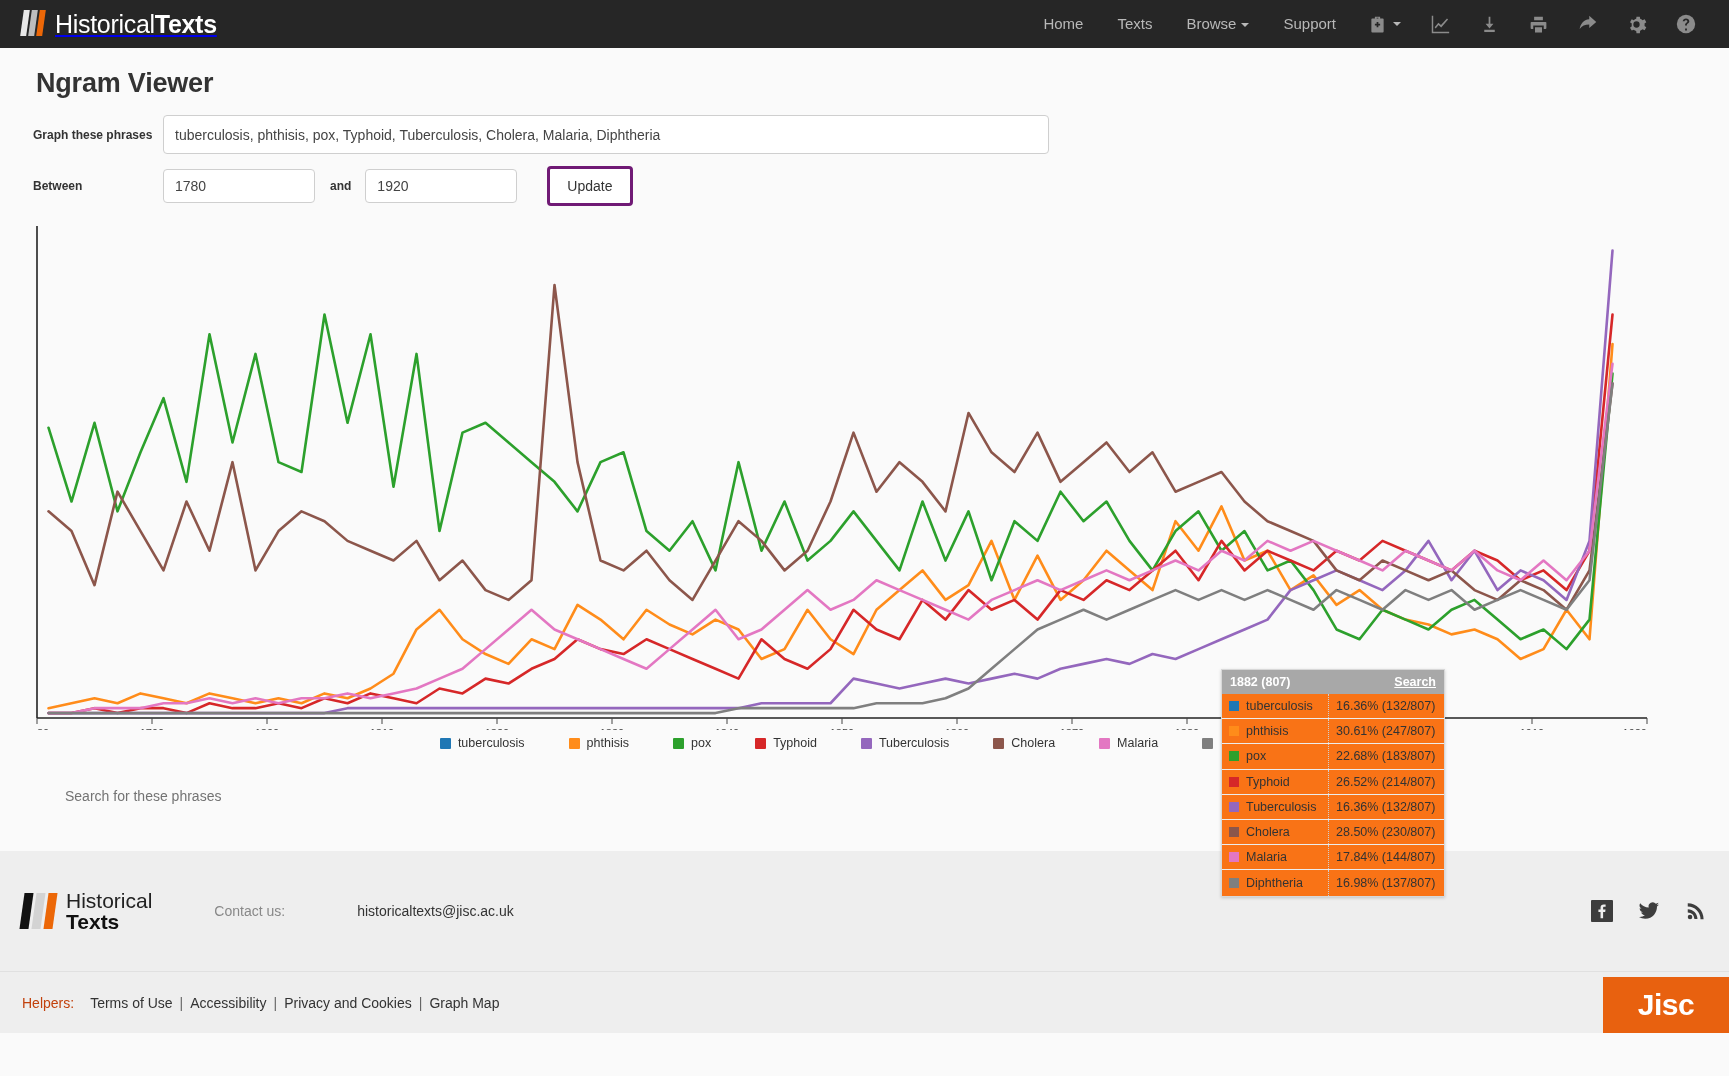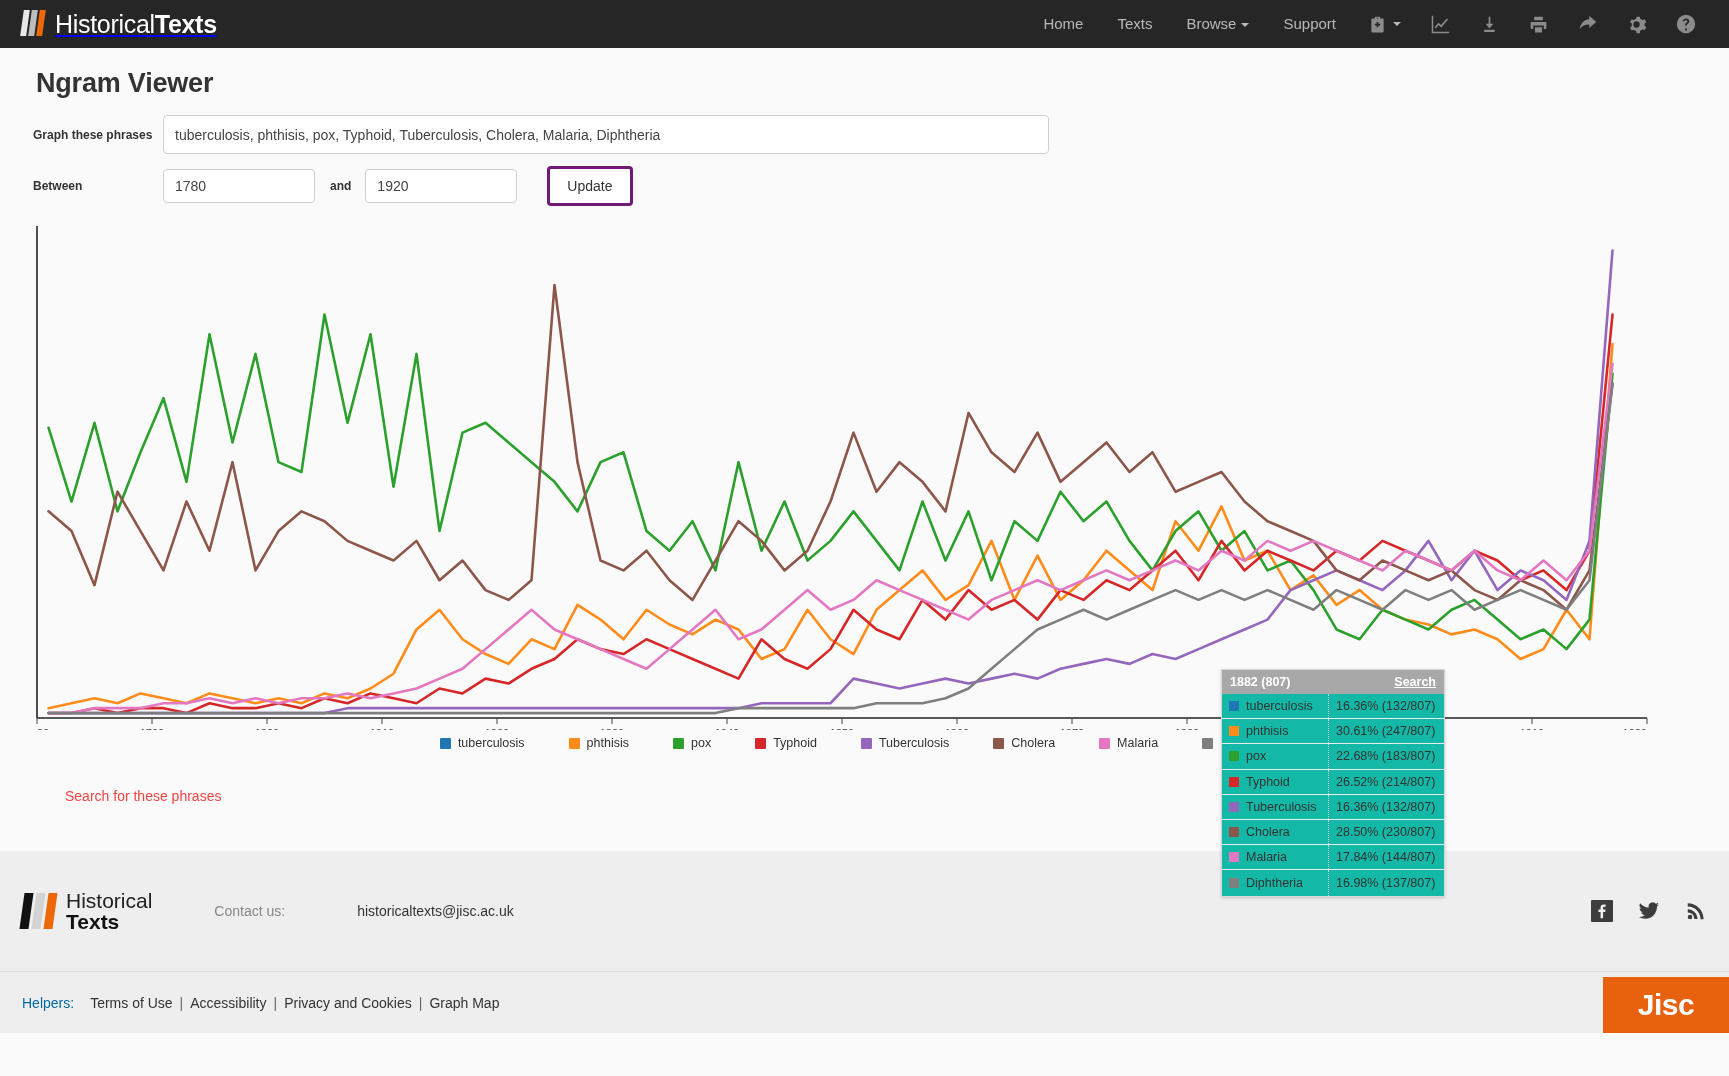--- a/index.html
+++ b/index.html
@@ -68,60 +68,60 @@
     display:flex; justify-content:center; align-items:center; gap:0;
     margin-top:6px;
   }
   .legend-item { display:flex; align-items:center; margin:0 22px; }
   .legend-swatch { width:11px;height:11px; margin-right:7px; border-radius:1px; }
   .legend-label { font-size:12.5px; color:#333; }
 
   
   .tooltip {
     position:absolute; left:1221px; top:449px; width:224px;
-    background:#14b8a6; border:1px solid #d8d8d8;
+    background:#f97316; border:1px solid #d8d8d8;
     box-shadow:0 1px 3px rgba(0,0,0,.18);
     font-size:12.5px; z-index:10;
   }
   .tt-head {
     background:#a8a8a8; color:#fff; font-weight:700; font-size:12.5px;
     padding:5px 8px; display:flex; justify-content:space-between; align-items:center;
   }
   .tt-search { color:#fff; text-decoration:underline; font-weight:700; }
   .tt-row { display:flex; align-items:center; border-bottom:1px solid #ececec; height:25.2px; }
   .tt-row:last-child { border-bottom:none; }
   .tt-left { display:flex; align-items:center; width:107px; padding-left:7px;
              border-right:1px dotted #d0d0d0; height:100%; }
   .tt-sw { width:10px;height:10px;margin-right:7px;flex:none; }
   .tt-name { color:#333; font-size:12.5px; white-space:nowrap; }
   .tt-val { padding-left:7px; color:#333; font-size:12.5px; white-space:nowrap; }
 
   .search-phrases {
     display:inline-block; margin:38px 0 0 65px;
-    color:#ef4444; font-size:14px; text-decoration:none;
+    color:#737373; font-size:14px; text-decoration:none;
   }
 
   
   .footer { background:#eeeeee; margin-top:46px; height:120px; position:relative; }
   .footer-inner { display:flex; align-items:center; height:120px; padding:0 22px 0 22px; }
   .f-brand { display:flex; align-items:center; }
   .f-bars { display:flex; align-items:flex-end; height:36px; margin-right:8px; }
   .f-bars i { display:block; width:9px;height:36px;margin-right:3px; transform:skewX(-8deg); }
   .f-bar-k { background:#111; } .f-bar-g { background:#d3d3d3; } .f-bar-o { background:#ec6707; }
   .f-text { line-height:1.0; }
   .f-text .l1 { font-size:21px; color:#222; }
   .f-text .l2 { font-size:21px; color:#111; font-weight:700; }
   .contact-label { margin-left:62px; color:#888; font-size:14px; }
   .contact-mail { margin-left:72px; color:#333; font-size:14px; text-decoration:none; }
   .socials { margin-left:auto; display:flex; align-items:center; gap:24px; }
   .socials svg { display:block; fill:#3d3d3d; }
 
   .helpers { background:#eeeeee; border-top:1px solid #e0e0e0; height:62px;
              display:flex; align-items:center; padding-left:22px; }
-  .helpers-label { color:#0369a1; font-size:14px; margin-right:16px; }
+  .helpers-label { color:#c2410c; font-size:14px; margin-right:16px; }
   .helpers a { color:#333; font-size:14px; text-decoration:none; }
   .sep { color:#666; margin:0 7px; font-size:14px; }
   .jisc {
     position:absolute; right:0; bottom:0; width:126px; height:56px;
     background:#e8610f; color:#fff; display:flex; align-items:center; justify-content:center;
     font-size:30px; font-weight:700; letter-spacing:-0.5px;
   }
   .bottombar { position:relative; }
   .axis-label { font-size:11px; fill:#444; font-family:"Liberation Sans", sans-serif; }
 </style>

